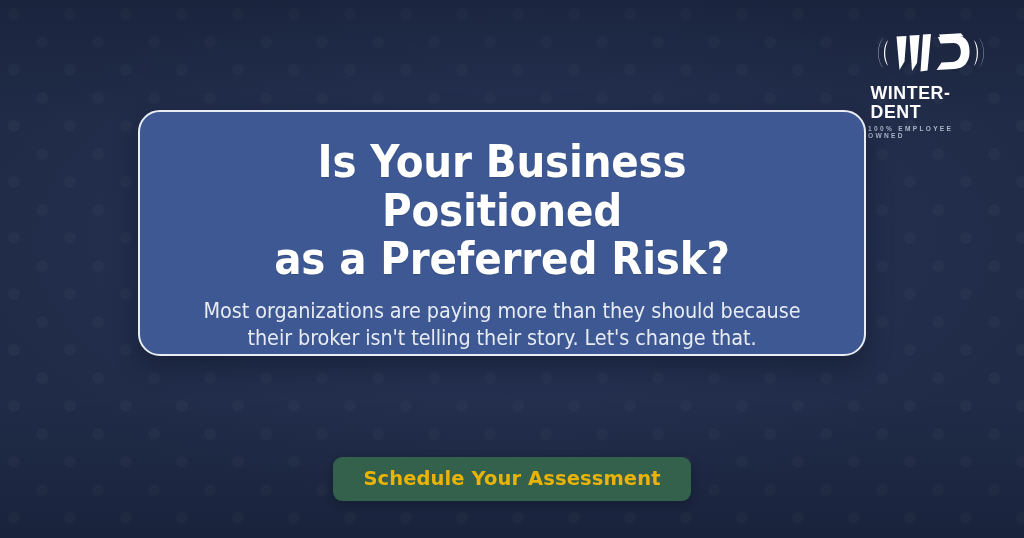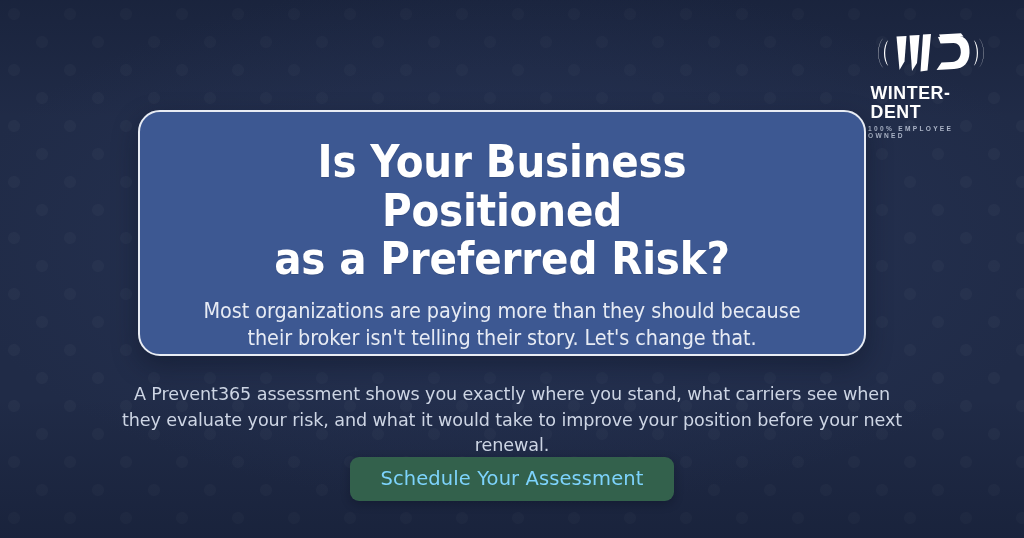--- a/index.html
+++ b/index.html
@@ -134,29 +134,29 @@
     position: absolute;
     left: 0;
     right: 0;
     top: 457px;
     display: flex;
     justify-content: center;
   }
   .cta {
     display: inline-block;
     background: #33614c;
-    color: #7dd3fc;
+    color: #eab308;
     border: none;
     border-radius: 9px;
     padding: 0 30px;
     height: 44px;
     line-height: 44px;
     font-family: "DejaVu Sans", sans-serif;
     font-size: 19.5px;
-    font-weight: 400;
+    font-weight: 700;
     letter-spacing: 0.1px;
     cursor: pointer;
     box-shadow: 0 3px 10px rgba(8,13,28,0.32);
   }
 </style>
 </head>
 <body>
 
 <div class="stage">
 
@@ -184,19 +184,18 @@
   </div>
 
   <div class="card">
     <h1 class="headline">
       <span>Is Your Business Positioned</span>
       <span class="l2">as a Preferred Risk?</span>
     </h1>
     <p class="subhead">Most organizations are paying more than they should because their broker isn't telling their story. Let's change that.</p>
   </div>
 
-  <p class="body-copy">A Prevent365 assessment shows you exactly where you stand, what carriers see when they evaluate your risk, and what it would take to improve your position before your next renewal.</p>
 
   <div class="cta-wrap">
     <button class="cta">Schedule Your Assessment</button>
   </div>
 
 </div>
 
 </body></html>

